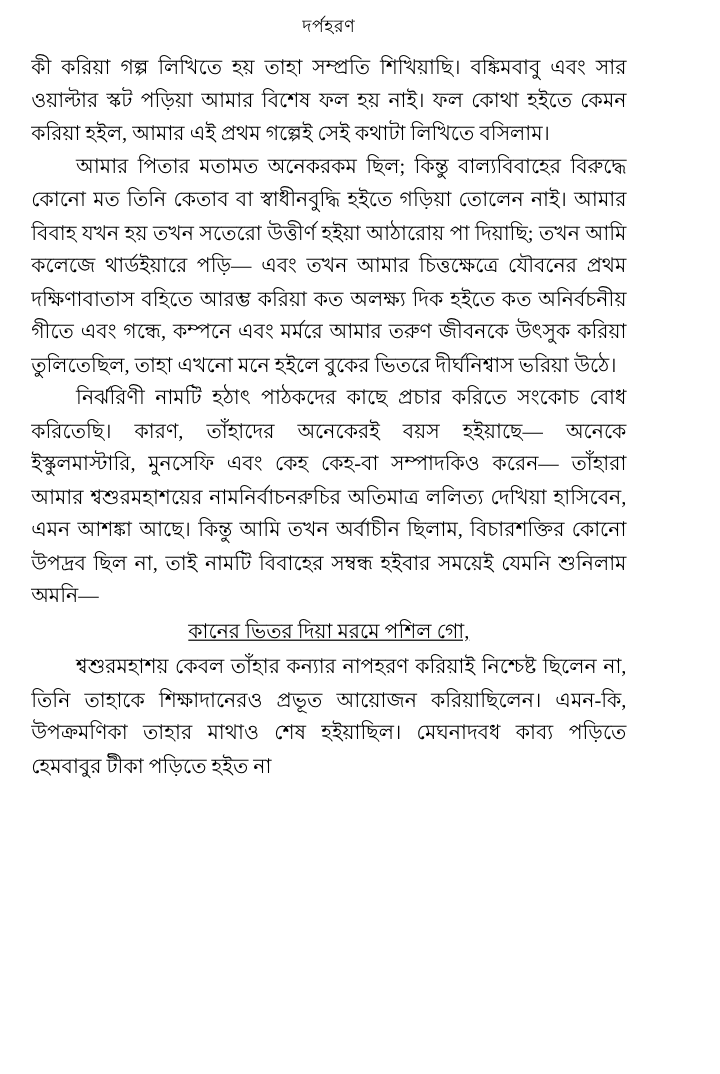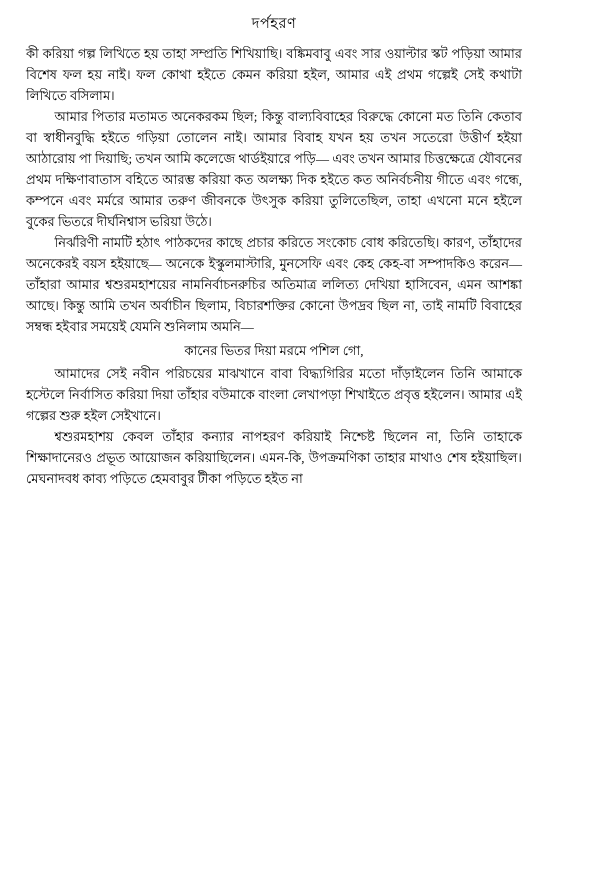--- a/index.html
+++ b/index.html
@@ -22,53 +22,53 @@
     position: relative;
   }
   .title {
     text-align: center;
     font-size: 14.5px;
     letter-spacing: 0.5px;
     margin: 0 0 10px 0;
     line-height: 1.3;
   }
   .body-text {
-    font-size: 13px;
+    font-size: 17px;
     line-height: 1.62;
     text-align: justify;
     text-justify: inter-word;
   }
   p.para {
     margin: 0 0 0 0;
     text-indent: 2.2em;
     text-align: justify;
   }
   p.para.noindent {
     text-indent: 0;
   }
   .verse {
     text-align: center;
     margin: 2px 0 2px 0;
     line-height: 1.62;
   }
   .verse div {
     text-align: center;
+    text-decoration: underline;
   }
 </style>
 </head>
 <body>
 
 <div class="page">
   <div class="title">দর্পহরণ</div>
 
   <div class="body-text">
     <p class="para noindent">কী করিয়া গল্প লিখিতে হয় তাহা সম্প্রতি শিখিয়াছি। বঙ্কিমবাবু এবং সার ওয়াল্টার স্কট পড়িয়া আমার বিশেষ ফল হয় নাই। ফল কোথা হইতে কেমন করিয়া হইল, আমার এই প্রথম গল্পেই সেই কথাটা লিখিতে বসিলাম।</p>
     <p class="para">আমার পিতার মতামত অনেকরকম ছিল; কিন্তু বাল্যবিবাহের বিরুদ্ধে কোনো মত তিনি কেতাব বা স্বাধীনবুদ্ধি হইতে গড়িয়া তোলেন নাই। আমার বিবাহ যখন হয় তখন সতেরো উত্তীর্ণ হইয়া আঠারোয় পা দিয়াছি; তখন আমি কলেজে থার্ডইয়ারে পড়ি— এবং তখন আমার চিত্তক্ষেত্রে যৌবনের প্রথম দক্ষিণাবাতাস বহিতে আরম্ভ করিয়া কত অলক্ষ্য দিক হইতে কত অনির্বচনীয় গীতে এবং গন্ধে, কম্পনে এবং মর্মরে আমার তরুণ জীবনকে উৎসুক করিয়া তুলিতেছিল, তাহা এখনো মনে হইলে বুকের ভিতরে দীর্ঘনিশ্বাস ভরিয়া উঠে।</p>
     <p class="para">নির্ঝরিণী নামটি হঠাৎ পাঠকদের কাছে প্রচার করিতে সংকোচ বোধ করিতেছি। কারণ, তাঁহাদের অনেকেরই বয়স হইয়াছে— অনেকে ইস্কুলমাস্টারি, মুনসেফি এবং কেহ কেহ-বা সম্পাদকিও করেন— তাঁহারা আমার শ্বশুরমহাশয়ের নামনির্বাচনরুচির অতিমাত্র ললিত্য দেখিয়া হাসিবেন, এমন আশঙ্কা আছে। কিন্তু আমি তখন অর্বাচীন ছিলাম, বিচারশক্তির কোনো উপদ্রব ছিল না, তাই নামটি বিবাহের সম্বন্ধ হইবার সময়েই যেমনি শুনিলাম অমনি—</p>
 
     <div class="verse">
       <div>কানের ভিতর দিয়া মরমে পশিল গো,</div>
     </div>
 
-    <p class="para">আমাদের সেই নবীন পরিচয়ের মাঝখানে বাবা বিদ্ধ্যগিরির মতো দাঁড়াইলেন তিনি আমাকে হস্টেলে নির্বাসিত করিয়া দিয়া তাঁহার বউমাকে বাংলা লেখাপড়া শিখাইতে প্রবৃত্ত হইলেন। আমার এই গল্পের শুরু হইল সেইখানে।</p>
     <p class="para">শ্বশুরমহাশয় কেবল তাঁহার কন্যার নাপহরণ করিয়াই নিশ্চেষ্ট ছিলেন না, তিনি তাহাকে শিক্ষাদানেরও প্রভূত আয়োজন করিয়াছিলেন। এমন-কি, উপক্রমণিকা তাহার মাথাও শেষ হইয়াছিল। মেঘনাদবধ কাব্য পড়িতে হেমবাবুর টীকা পড়িতে হইত না</p>
   </div>
 </div>
 
 </body></html>

